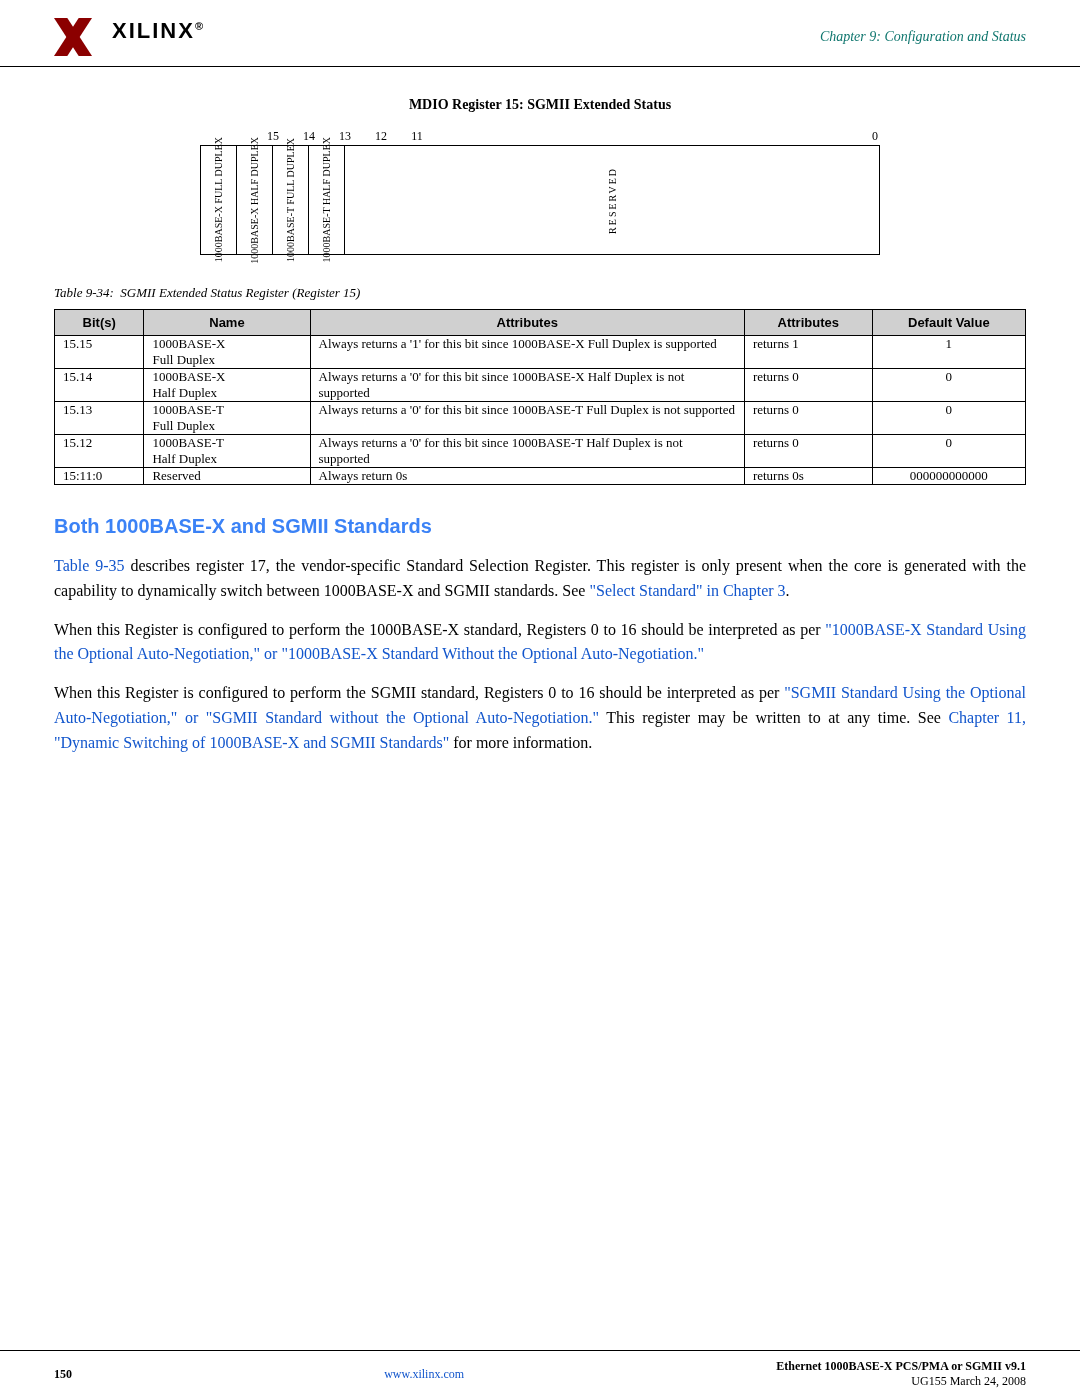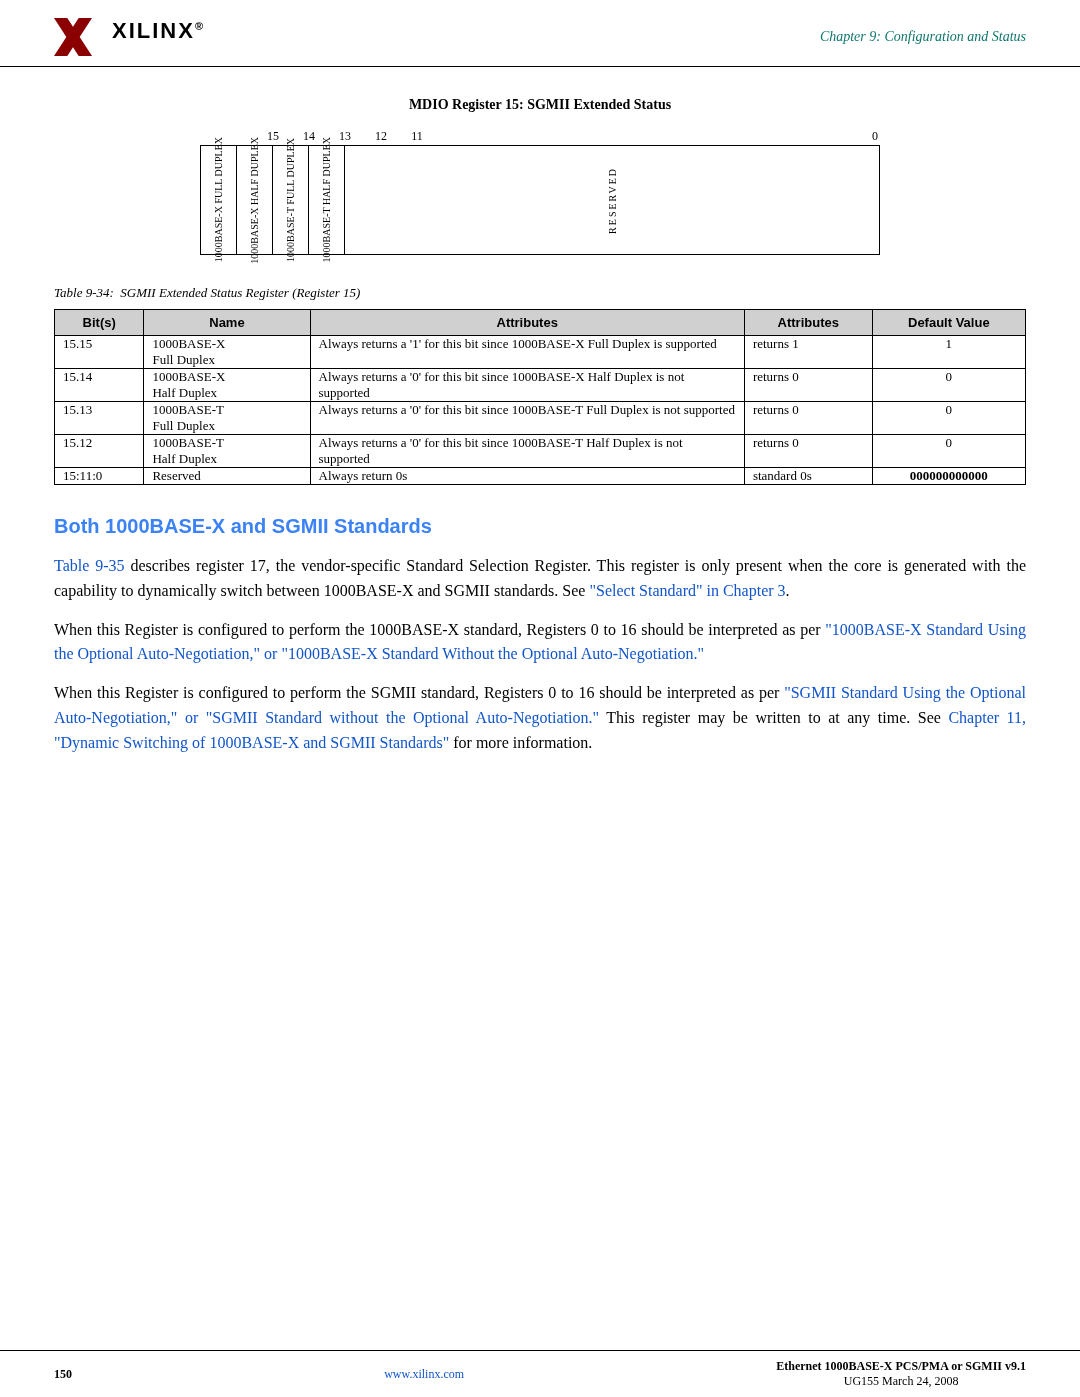--- a/index.html
+++ b/index.html
@@ -182,21 +182,21 @@
       right: 0;
       border-top: 1px solid #000;
       display: flex;
       justify-content: space-between;
       align-items: center;
       padding: 8px 54px;
       font-size: 12px;
     }
     .footer-left { font-weight: bold; }
     .footer-center { color: #1155cc; font-size: 12px; }
-    .footer-right { text-align: center; font-size: 12px; }
+    .footer-right { text-align: right; font-size: 12px; }
 
     
     .diag-top {
       display: flex;
       margin-left: 55px;
       margin-bottom: 1px;
       font-size: 12px;
     }
     .diag-top-nums {
       display: flex;
@@ -318,22 +318,22 @@
           <td style="white-space: pre-line;">1000BASE-T
 Half Duplex</td>
           <td>Always returns a '0' for this bit since 1000BASE-T Half Duplex is not supported</td>
           <td>returns 0</td>
           <td style="text-align: center;">0</td>
         </tr>
         <tr>
           <td>15:11:0</td>
           <td style="white-space: pre-line;">Reserved</td>
           <td>Always return 0s</td>
-          <td>standard 0s</td>
-          <td style="text-align: center; font-weight: bold;">000000000000</td>
+          <td>returns 0s</td>
+          <td style="text-align: center;">000000000000</td>
         </tr>
       </tbody>
   </table>
 
   <div class="section-heading">Both 1000BASE-X and SGMII Standards</div>
 
   <div id="paragraphs-container">
       <p class="body-para"><span class="link-text">Table 9-35</span><span> describes register 17, the vendor-specific Standard Selection Register. This register is only present when the core is generated with the capability to dynamically switch between 1000BASE-X and SGMII standards. See </span><span class="link-text">"Select Standard" in Chapter 3</span><span>.</span></p>
       <p class="body-para"><span>When this Register is configured to perform the 1000BASE-X standard, Registers 0 to 16 should be interpreted as per </span><span class="link-text">"1000BASE-X Standard Using the Optional Auto-Negotiation," or "1000BASE-X Standard Without the Optional Auto-Negotiation."</span></p>
       <p class="body-para"><span>When this Register is configured to perform the SGMII standard, Registers 0 to 16 should be interpreted as per </span><span class="link-text">"SGMII Standard Using the Optional Auto-Negotiation," or "SGMII Standard without the Optional Auto-Negotiation."</span><span> This register may be written to at any time. See </span><span class="link-text">Chapter 11, "Dynamic Switching of 1000BASE-X and SGMII Standards"</span><span> for more information.</span></p>

